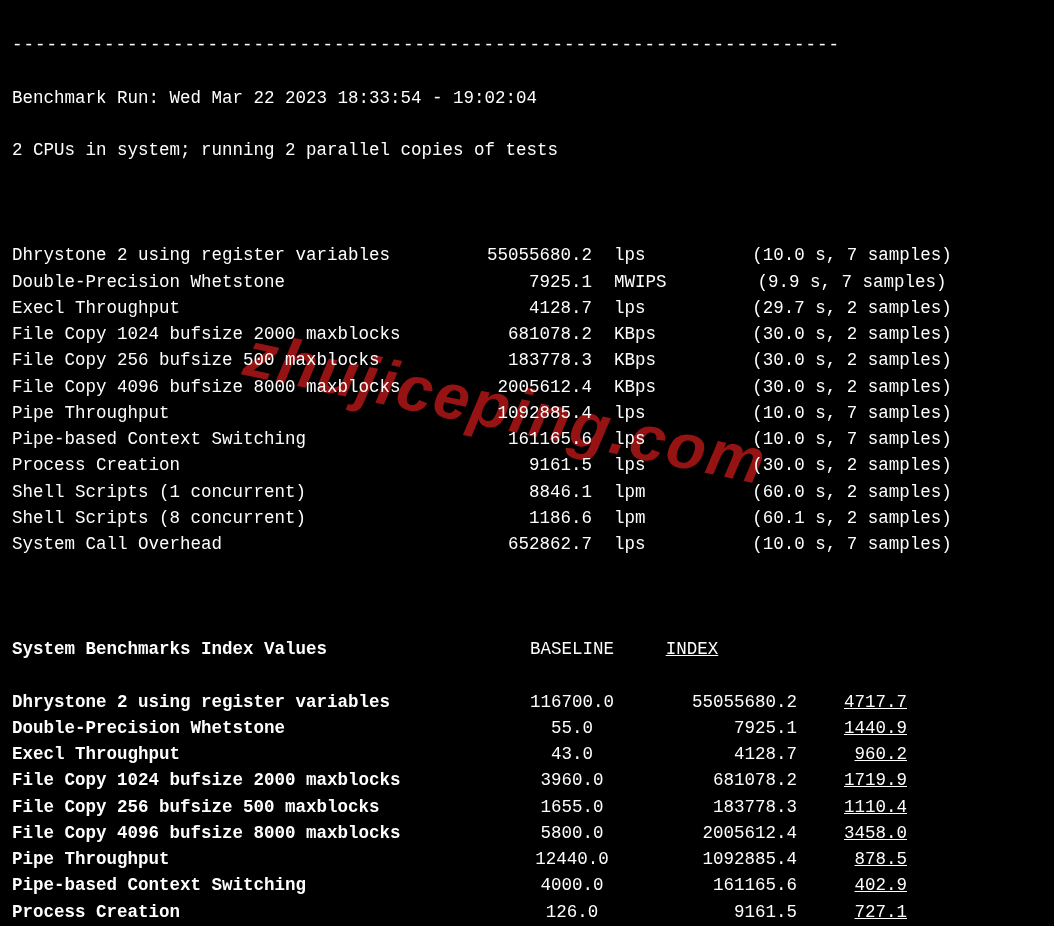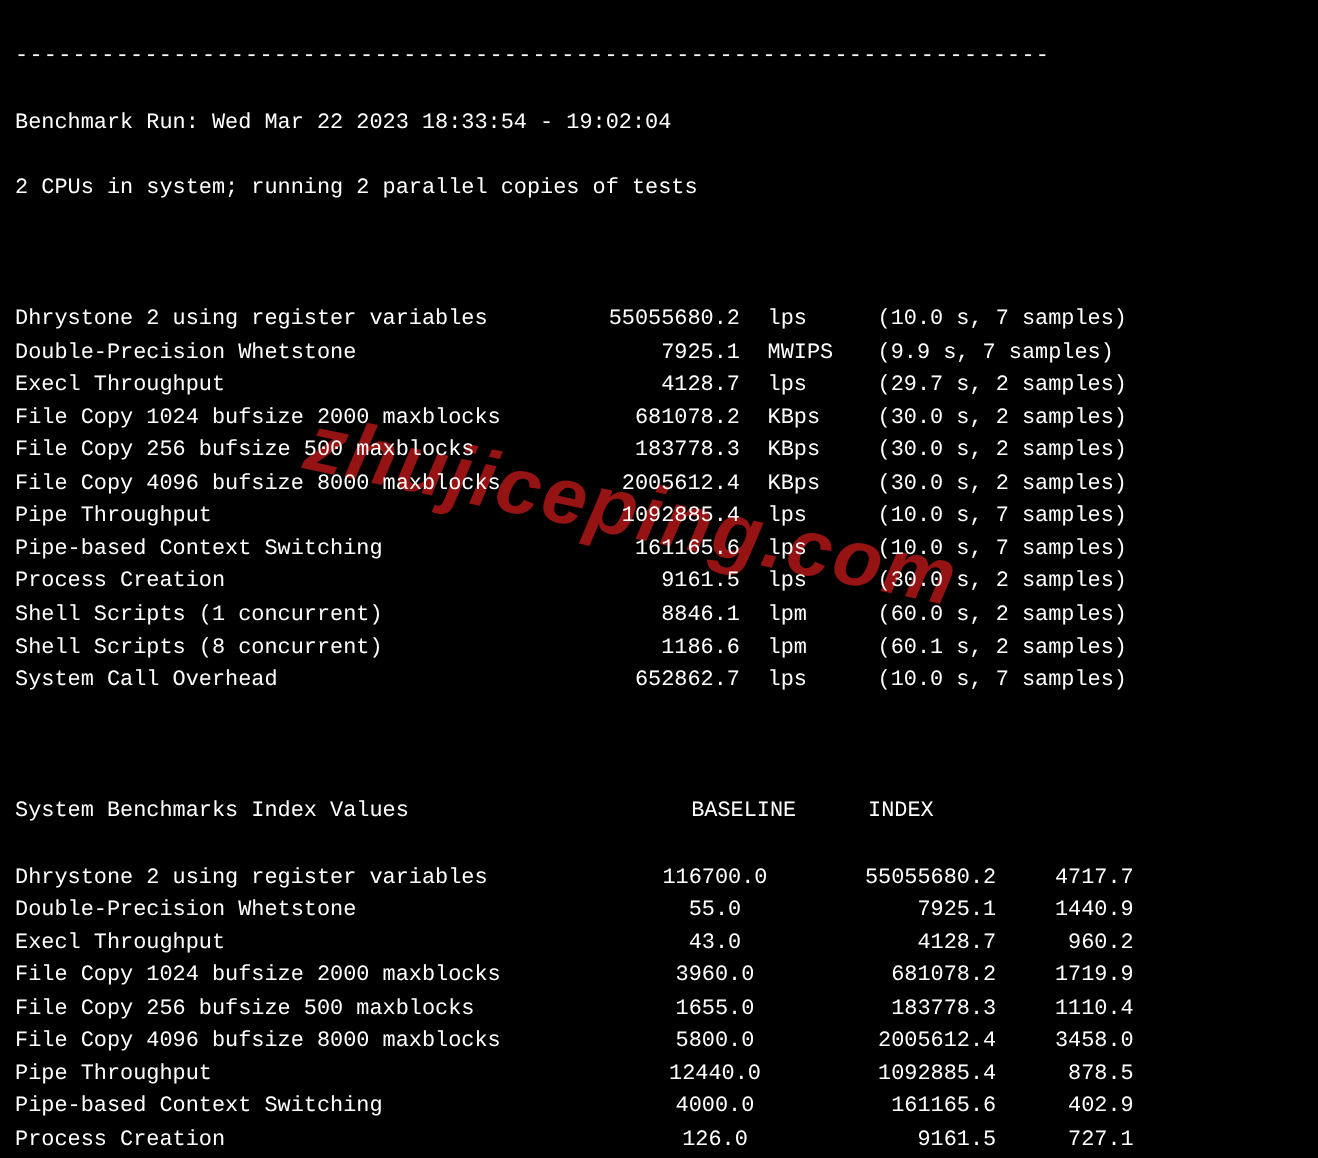--- a/index.html
+++ b/index.html
@@ -37,31 +37,31 @@
     z-index: 1;
     pointer-events: none;
     letter-spacing: 2px;
   }
   .row {
     display: flex;
   }
   .cell-name  { width: 430px; }
   .cell-val   { width: 150px; text-align: right; }
   .cell-unit  { width: 70px;  padding-left: 6px; margin-left: 16px; }
-  .cell-paren { width: 300px; padding-left: 18px; }
+  .cell-paren { width: 300px; padding-left: 18px; text-align: center; }
 
   .row2 {
     display: flex;
   }
-  .c2-name  { width: 495px; }
+  .c2-name  { width: 495px; font-weight: bold; }
   .c2-base  { width: 130px; text-align: center; }
   .c2-res   { width: 160px; text-align: right; }
-  .c2-idx   { width: 110px; text-align: right; }
+  .c2-idx   { width: 110px; text-align: right; text-decoration: underline; }
 
-  .hdr .c2-base, .hdr .c2-res, .hdr .c2-idx { text-align: right; }
+  .hdr .c2-base, .hdr .c2-res, .hdr .c2-idx { text-align: center; }
 </style>
 </head>
 <body>
 
 <div class="watermark">zhujiceping.com</div>
 
 <div class="terminal">
 <div class="dash-line">------------------------------------------------------------------------</div>
 <div>Benchmark Run: Wed Mar 22 2023 18:33:54 - 19:02:04</div>
 <div>2 CPUs in system; running 2 parallel copies of tests</div>

